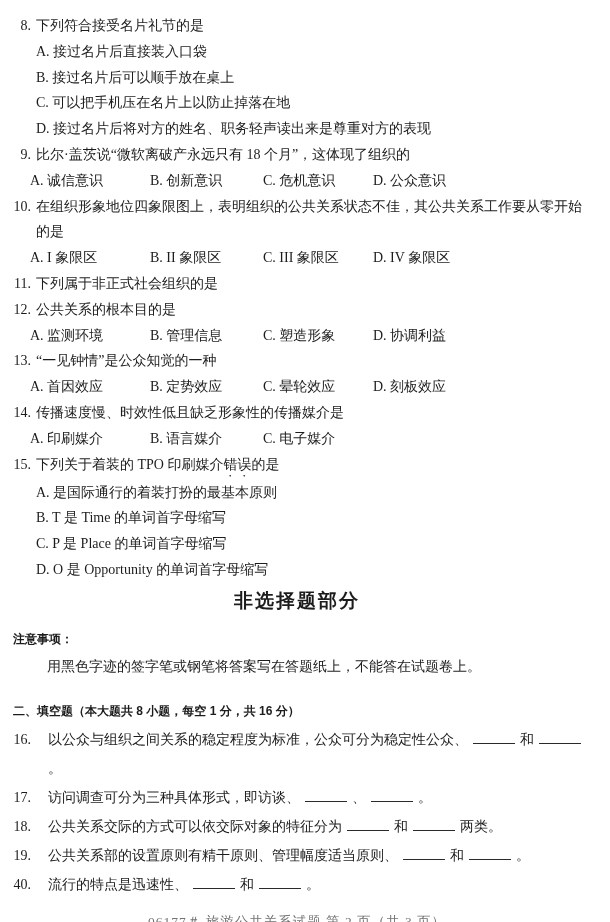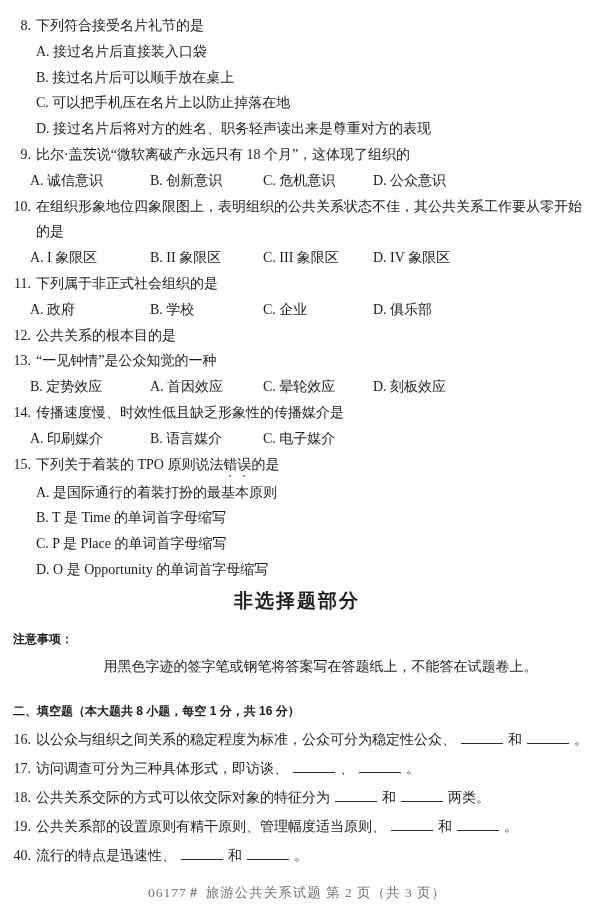--- a/index.html
+++ b/index.html
@@ -39,29 +39,29 @@
     line-height: 26px;
     margin-top: 5px;
   }
   .notice-label {
     font-family: "Liberation Sans", "DejaVu Sans", sans-serif;
     font-weight: bold;
     margin: 12px 0 0 13px;
     line-height: 27px;
     font-size: 12px;
   }
-  .notice-text { padding-left: 47px; line-height: 27px; text-align: center; }
+  .notice-text { padding-left: 47px; line-height: 27px; }
   .fill-heading {
     font-family: "Liberation Sans", "DejaVu Sans", sans-serif;
     font-weight: bold;
     font-size: 12px;
     margin: 18px 0 0 13px;
     line-height: 27px;
   }
-  .fill-q { display: flex; line-height: 29px; }
+  .fill-q { display: flex; line-height: 29px; gap: 12px; }
   .fill-q .qtext { padding-left: 5px; }
   .blank {
     display: inline-block;
     width: 42px;
     height: 14px;
     border-bottom: 1px solid #2a2a2a;
     margin: 0 5px;
     vertical-align: baseline;
   }
   .footer {
@@ -113,64 +113,64 @@
       <span>C. III 象限区</span>
       <span>D. IV 象限区</span>
     </div>
   </div>
 
   <div>
     <div class="qline">
       <span class="qnum">11.</span>
       <span class="qtext">下列属于非正式社会组织的是</span>
     </div>
-    <div class="opt-row">
-      <span>A. 政府</span>
-      <span>B. 学校</span>
-      <span>C. 企业</span>
-      <span>D. 俱乐部</span>
-    </div>
   </div>
 
   <div>
     <div class="qline">
       <span class="qnum">12.</span>
       <span class="qtext">公共关系的根本目的是</span>
     </div>
+    <div class="opt-row">
+      <span>A. 监测环境</span>
+      <span>B. 管理信息</span>
+      <span>C. 塑造形象</span>
+      <span>D. 协调利益</span>
+    </div>
   </div>
 
   <div>
     <div class="qline">
       <span class="qnum">13.</span>
       <span class="qtext">“一见钟情”是公众知觉的一种</span>
     </div>
     <div class="opt-row">
+      <span>A. 首因效应</span>
       <span>B. 定势效应</span>
-      <span>A. 首因效应</span>
       <span>C. 晕轮效应</span>
       <span>D. 刻板效应</span>
     </div>
   </div>
 
   <div>
     <div class="qline">
       <span class="qnum">14.</span>
       <span class="qtext">传播速度慢、时效性低且缺乏形象性的传播媒介是</span>
     </div>
     <div class="opt-row">
       <span>A. 印刷媒介</span>
       <span>B. 语言媒介</span>
       <span>C. 电子媒介</span>
     </div>
   </div>
 
   <div>
     <div class="qline">
       <span class="qnum">15.</span>
-      <span class="qtext"><span>下列关于着装的 TPO 原则说法</span><span class="em-dots">错误</span><span>的是</span></span>
+      <span class="qtext"><span>下列关于着装的 TPO 印刷媒介</span><span class="em-dots">错误</span><span>的是</span></span>
     </div>
     <div class="opt-stacked">A. 是国际通行的着装打扮的最基本原则</div>
     <div class="opt-stacked">B. T 是 Time 的单词首字母缩写</div>
     <div class="opt-stacked">C. P 是 Place 的单词首字母缩写</div>
     <div class="opt-stacked">D. O 是 Opportunity 的单词首字母缩写</div>
   </div>
 
   <div class="section-title">非选择题部分</div>
 
   <div class="notice-label">注意事项：</div>

